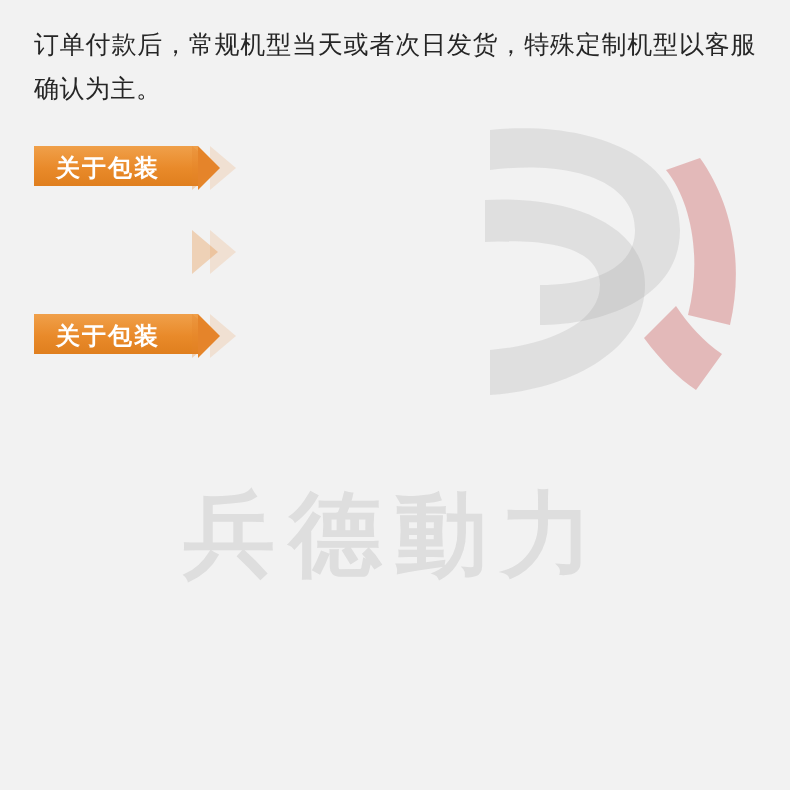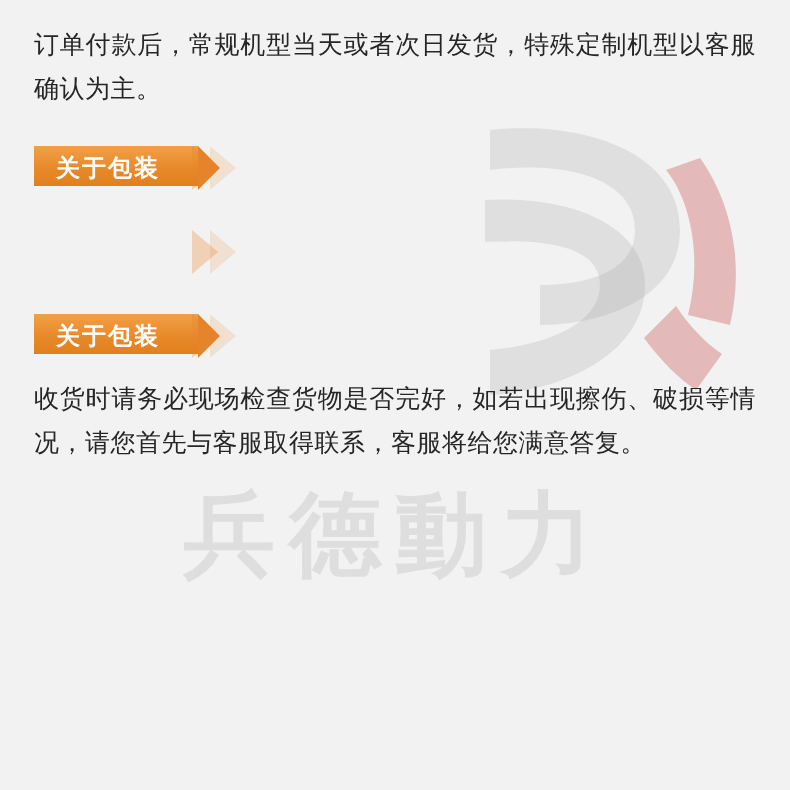--- a/index.html
+++ b/index.html
@@ -153,16 +153,15 @@
     <div class="banner-wrap">
       <span class="banner-echo"></span>
       <span class="banner-echo2"></span>
     </div>
 
     <div class="banner-wrap">
       <span class="banner">关于包装</span>
       <span class="banner-echo"></span>
       <span class="banner-echo2"></span>
     </div>
-    <p class="para para-sign">收货时请务必现场检查货物是否完好，如若出现擦伤、破损等情况，请您首先与客服取得联系，客服将给您满意答复。</p>
 
   </div>
 </div>
 
 </body></html>

